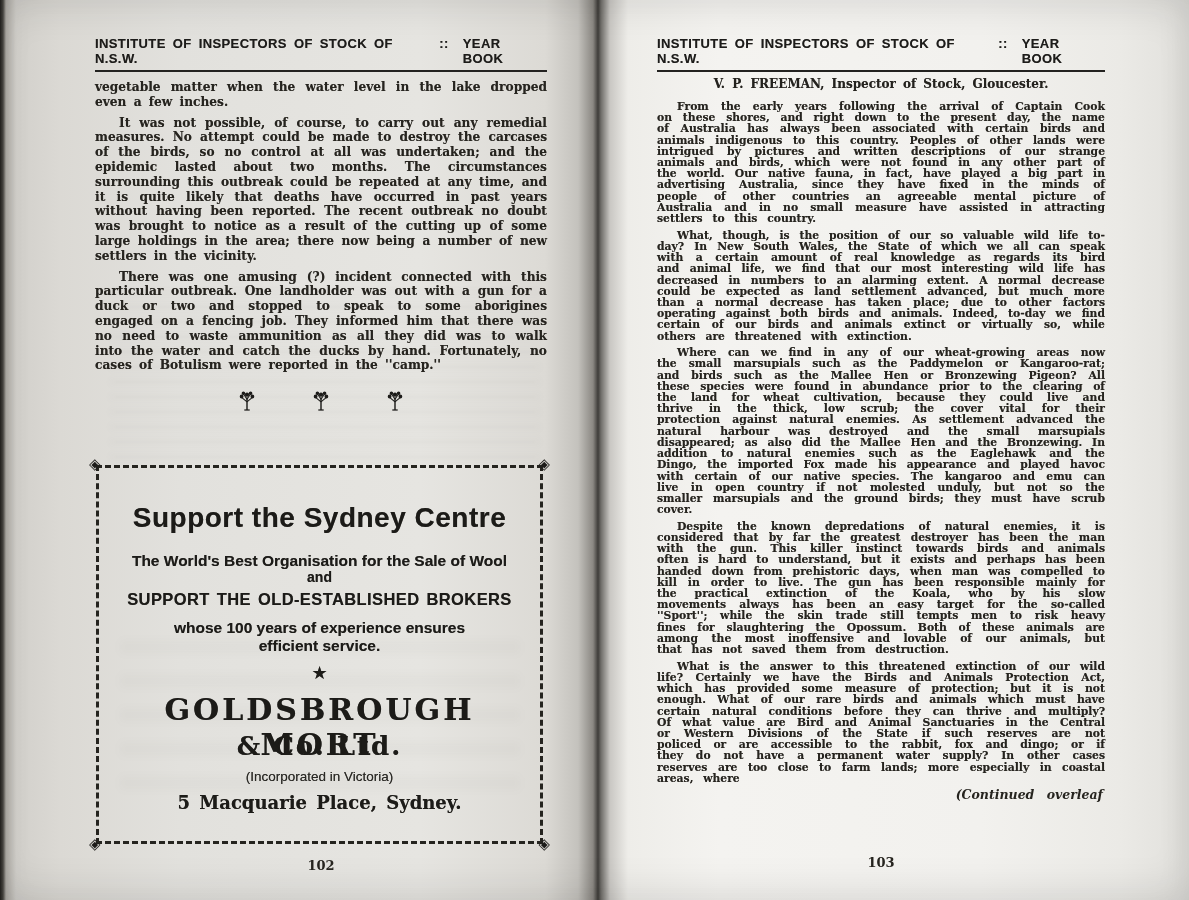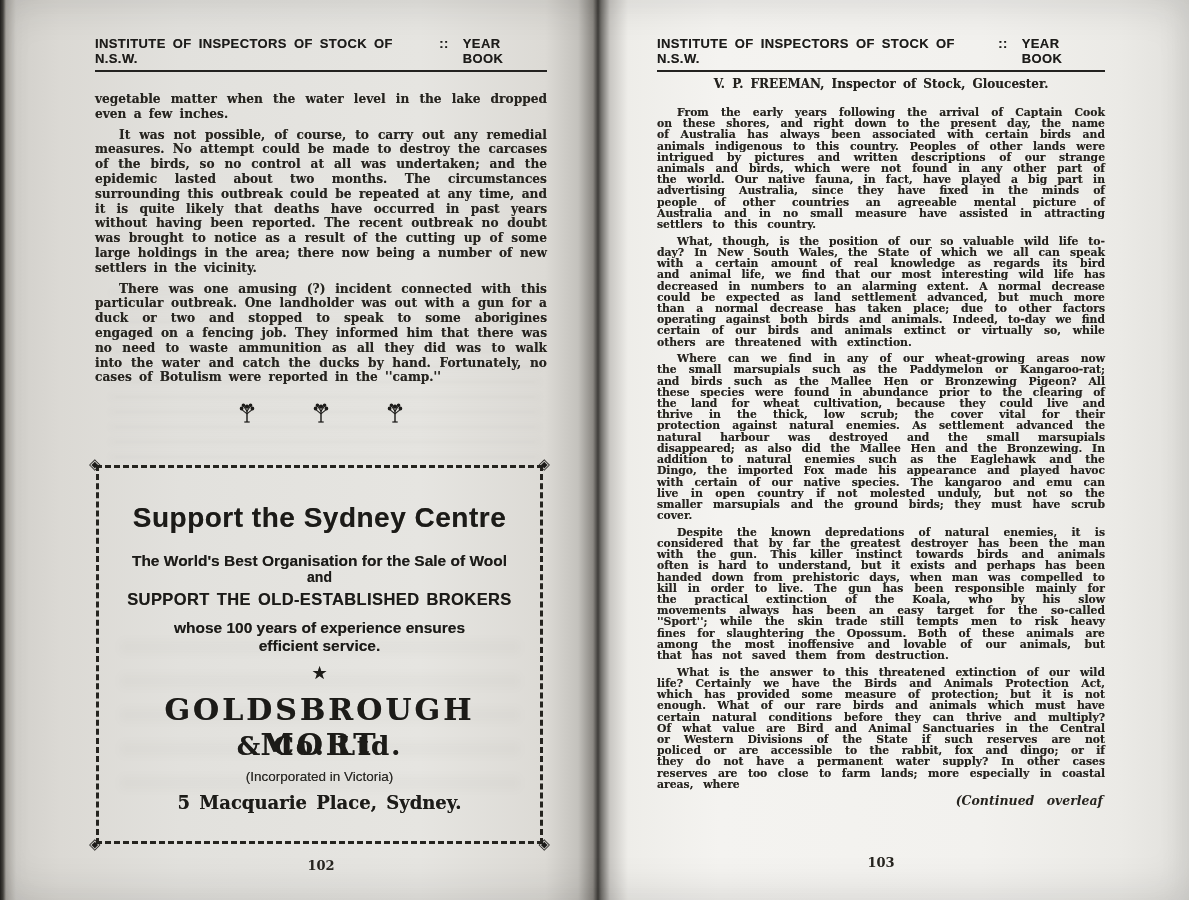--- a/index.html
+++ b/index.html
@@ -40,21 +40,21 @@
     border-bottom:2.2px solid #232220;padding-bottom:4px;
     text-shadow:0 0 .5px rgba(30,29,27,.55);
   }
   .running-head .rh-right{margin-left:auto;display:flex;gap:14px;}
 
   .body-text{
     margin:0;text-align:justify;font-weight:bold;color:#26241f;
     text-shadow:0 0 .6px rgba(45,42,38,.5);
   }
   .page-left .body-text{font-size:12.2px;line-height:14.8px;word-spacing:3px;margin-top:6px;text-indent:24px;}
-  .page-left .body-text.noindent{text-indent:0;margin-top:20px;}
+  .page-left .body-text.noindent{text-indent:0;margin-top:8px;}
   .page-right .body-text{font-size:10.8px;line-height:11.2px;word-spacing:6px;margin-top:5.5px;text-indent:20px;}
 
   .ornaments{margin-top:18px;display:flex;justify-content:center;gap:56px;color:#1d1c1a;}
   .ornaments svg{display:block;}
 
   .ad-box{
     position:absolute;left:1px;top:465px;width:441px;height:373px;
     border:3.5px dashed #25241f;
   }
   .ad-line{position:absolute;left:0;width:100%;text-align:center;
@@ -88,21 +88,21 @@
   .article-title{
     margin:14px 0 0 0;text-align:center;
     font-family:"Liberation Sans", sans-serif;font-weight:normal;
     font-size:34px;letter-spacing:1.5px;word-spacing:4px;color:#1d1c1a;
     text-shadow:0 0 .6px rgba(29,28,26,.65);
   }
   .byline{
     margin-top:5px;text-align:center;font-size:12px;font-weight:bold;
     word-spacing:3px;color:#24221e;text-shadow:0 0 .5px rgba(36,34,30,.5);
   }
-  .paras{margin-top:16px;}
+  .paras{margin-top:10px;}
   .continued{
     margin-top:3px;text-align:right;font-style:italic;font-weight:bold;
     font-size:12.5px;word-spacing:8px;padding-right:2px;color:#26241f;
   }
 </style>
 </head>
 <body>
 
 <div class="spread">
   <div class="ghost"></div>

